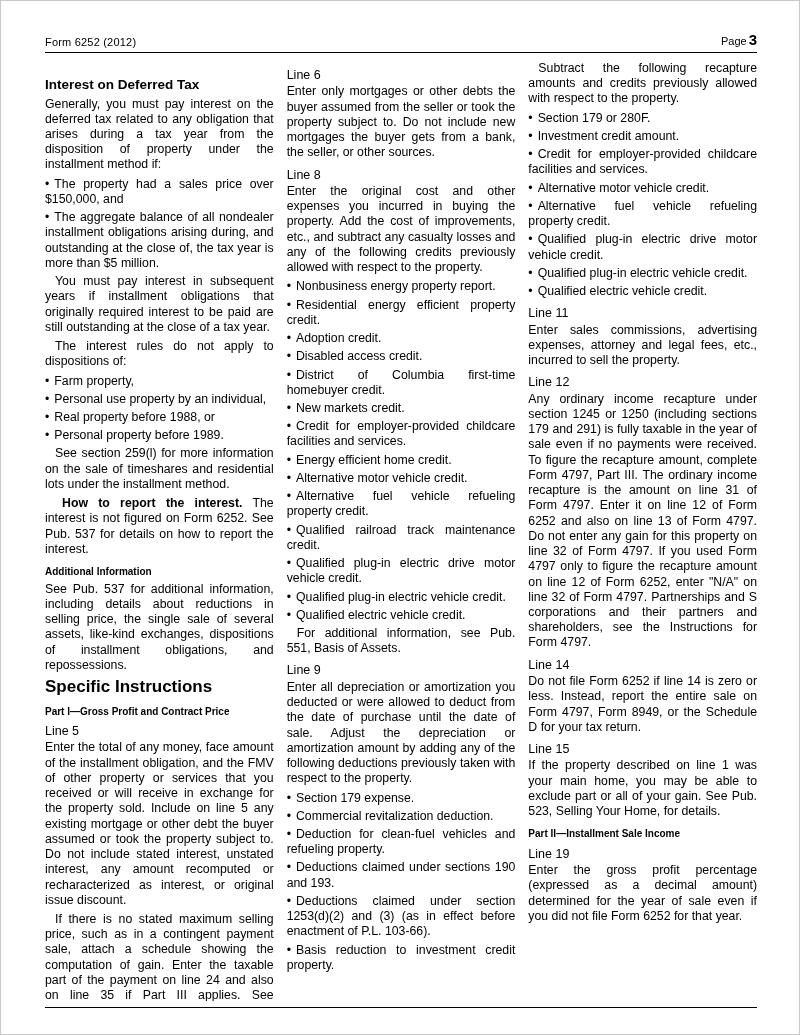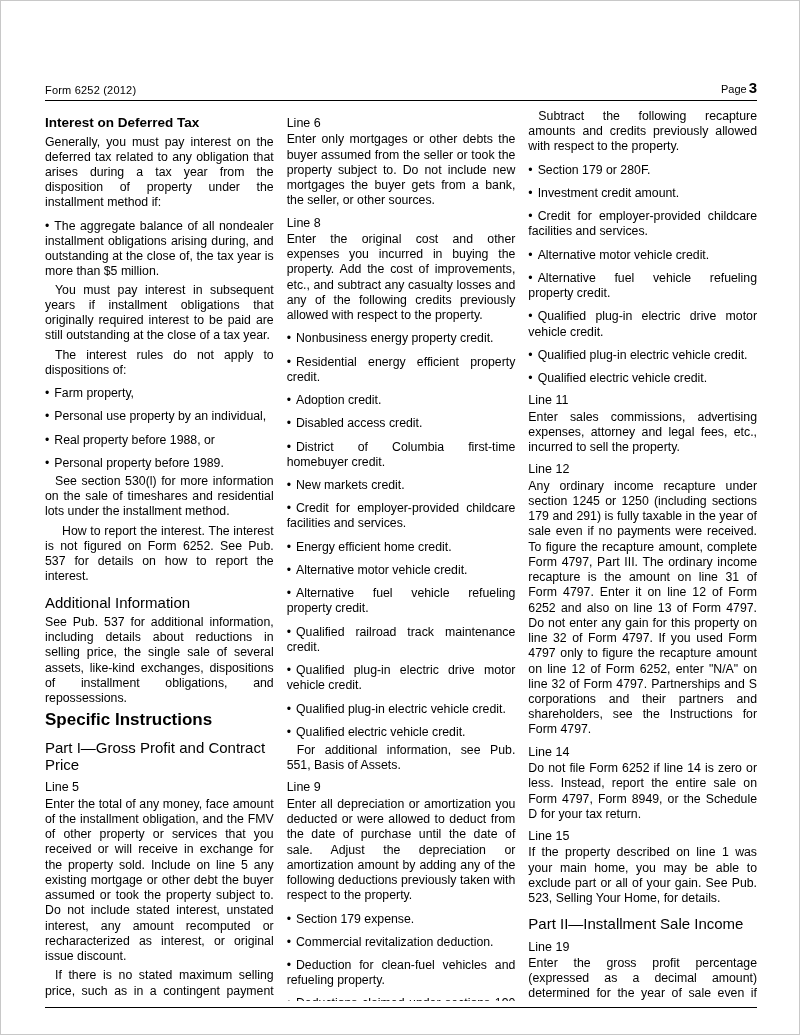--- a/index.html
+++ b/index.html
@@ -25,86 +25,87 @@
   .page-header {
     display: flex;
     justify-content: space-between;
     align-items: flex-end;
     border-bottom: 1px solid #000;
     padding-bottom: 4px;
     margin-bottom: 8px;
     font-size: 11px;
   }
   .page-header .form-id { letter-spacing: 0.2px; }
-  .page-header .page-num { font-size: 11px; margin-top: 48px; }
+  .page-header .page-num { font-size: 11px; }
   .page-header .page-num b { font-size: 15px; font-weight: bold; margin-left: 2px; }
   .columns {
     flex: 1 1 auto;
     display: flex;
     gap: 13px;
     overflow: hidden;
   }
   .col {
     flex: 1 1 0;
     min-width: 0;
     font-size: 12.3px;
     line-height: 1.24;
   }
   .blk { margin: 0 0 4px 0; }
   .p, .pi, .pl, .bullet { text-align: justify; }
   .pi { text-indent: 10px; }
-  .pl b { font-weight: normal; padding-left: 17px; }
-  .h3 { font-weight: bold; font-size: 13.5px; margin: 6px 0 4px 0; line-height: 1.15; }
-  .h2 { font-weight: normal; font-size: 15px;   margin: 9px 0 4px 0;  line-height: 1.15; }
+  .pl b { font-weight: bold; padding-left: 17px; }
+  .h3 { font-weight: bold; font-size: 13.5px; margin: 16px 0 4px 0; line-height: 1.15; }
+  .h2 { font-weight: bold; font-size: 10px;   margin: 9px 0 4px 0;  line-height: 1.15; }
   .h1 { font-weight: bold; font-size: 17px;   margin: 3px 0 3px 0;  line-height: 1.15; }
   .h4 { font-weight: normal; font-size: 12.5px; margin: 7px 0 2px 0;  line-height: 1.15; }
-  .bullet { margin: 8px 0 3px 0; }
+  .bullet { margin: 0 0 3px 0; }
   .bullet .dot { margin-right: 5px; }
   .page-footer-rule {
     flex: 0 0 auto;
     border-top: 1px solid #000;
     margin-top: 6px;
     height: 6px;
   }
 </style>
 </head>
 <body>
 
 <div class="page">
   <div class="page-header">
     <span class="form-id">Form 6252 (2012)</span>
     <span class="page-num"><span>Page</span><b>3</b></span>
   </div>
   <div class="columns" id="columns">
       <div class="col">
         <div class="blk h3">Interest on Deferred Tax</div>
         <div class="blk p">Generally, you must pay interest on the deferred tax related to any obligation that arises during a tax year from the disposition of property under the installment method if:</div>
+        <div class="blk bullet"><span class="dot">•</span><span>The property had a sales price over $150,000, and</span></div>
         <div class="blk bullet"><span class="dot">•</span><span>The aggregate balance of all nondealer installment obligations arising during, and outstanding at the close of, the tax year is more than $5 million.</span></div>
         <div class="blk pi">You must pay interest in subsequent years if installment obligations that originally required interest to be paid are still outstanding at the close of a tax year.</div>
         <div class="blk pi">The interest rules do not apply to dispositions of:</div>
         <div class="blk bullet"><span class="dot">•</span><span>Farm property,</span></div>
         <div class="blk bullet"><span class="dot">•</span><span>Personal use property by an individual,</span></div>
         <div class="blk bullet"><span class="dot">•</span><span>Real property before 1988, or</span></div>
         <div class="blk bullet"><span class="dot">•</span><span>Personal property before 1989.</span></div>
-        <div class="blk pi">See section 530(l) for more information on the sale of timeshares and residential lots under the installment method.</div>
+        <div class="blk pi">See section 259(l) for more information on the sale of timeshares and residential lots under the installment method.</div>
         <div class="blk pl"><b>How to report the interest.</b><span>  The interest is not figured on Form 6252. See Pub. 537 for details on how to report the interest.</span></div>
         <div class="blk h2">Additional Information</div>
         <div class="blk p">See Pub. 537 for additional information, including details about reductions in selling price, the single sale of several assets, like-kind exchanges, dispositions of installment obligations, and repossessions.</div>
         <div class="blk h1">Specific Instructions</div>
         <div class="blk h2">Part I—Gross Profit and Contract Price</div>
         <div class="blk h4">Line 5</div>
         <div class="blk p">Enter the total of any money, face amount of the installment obligation, and the FMV of other property or services that you received or will receive in exchange for the property sold. Include on line 5 any existing mortgage or other debt the buyer assumed or took the property subject to. Do not include stated interest, unstated interest, any amount recomputed or recharacterized as interest, or original issue discount.</div>
         <div class="blk pi">If there is no stated maximum selling price, such as in a contingent payment sale, attach a schedule showing the computation of gain. Enter the taxable part of the payment on line 24 and also on line 35 if Part III applies. See Temporary Regulations section 15A.453-1.</div>
       </div>
       <div class="col">
         <div class="blk h4">Line 6</div>
         <div class="blk p">Enter only mortgages or other debts the buyer assumed from the seller or took the property subject to. Do not include new mortgages the buyer gets from a bank, the seller, or other sources.</div>
         <div class="blk h4">Line 8</div>
         <div class="blk p">Enter the original cost and other expenses you incurred in buying the property. Add the cost of improvements, etc., and subtract any casualty losses and any of the following credits previously allowed with respect to the property.</div>
-        <div class="blk bullet"><span class="dot">•</span><span>Nonbusiness energy property credit.</span></div>
+        <div class="blk bullet"><span class="dot">•</span><span>Nonbusiness energy property report.</span></div>
         <div class="blk bullet"><span class="dot">•</span><span>Residential energy efficient property credit.</span></div>
         <div class="blk bullet"><span class="dot">•</span><span>Adoption credit.</span></div>
         <div class="blk bullet"><span class="dot">•</span><span>Disabled access credit.</span></div>
         <div class="blk bullet"><span class="dot">•</span><span>District of Columbia first-time homebuyer credit.</span></div>
         <div class="blk bullet"><span class="dot">•</span><span>New markets credit.</span></div>
         <div class="blk bullet"><span class="dot">•</span><span>Credit for employer-provided childcare facilities and services.</span></div>
         <div class="blk bullet"><span class="dot">•</span><span>Energy efficient home credit.</span></div>
         <div class="blk bullet"><span class="dot">•</span><span>Alternative motor vehicle credit.</span></div>
         <div class="blk bullet"><span class="dot">•</span><span>Alternative fuel vehicle refueling property credit.</span></div>
         <div class="blk bullet"><span class="dot">•</span><span>Qualified railroad track maintenance credit.</span></div>

